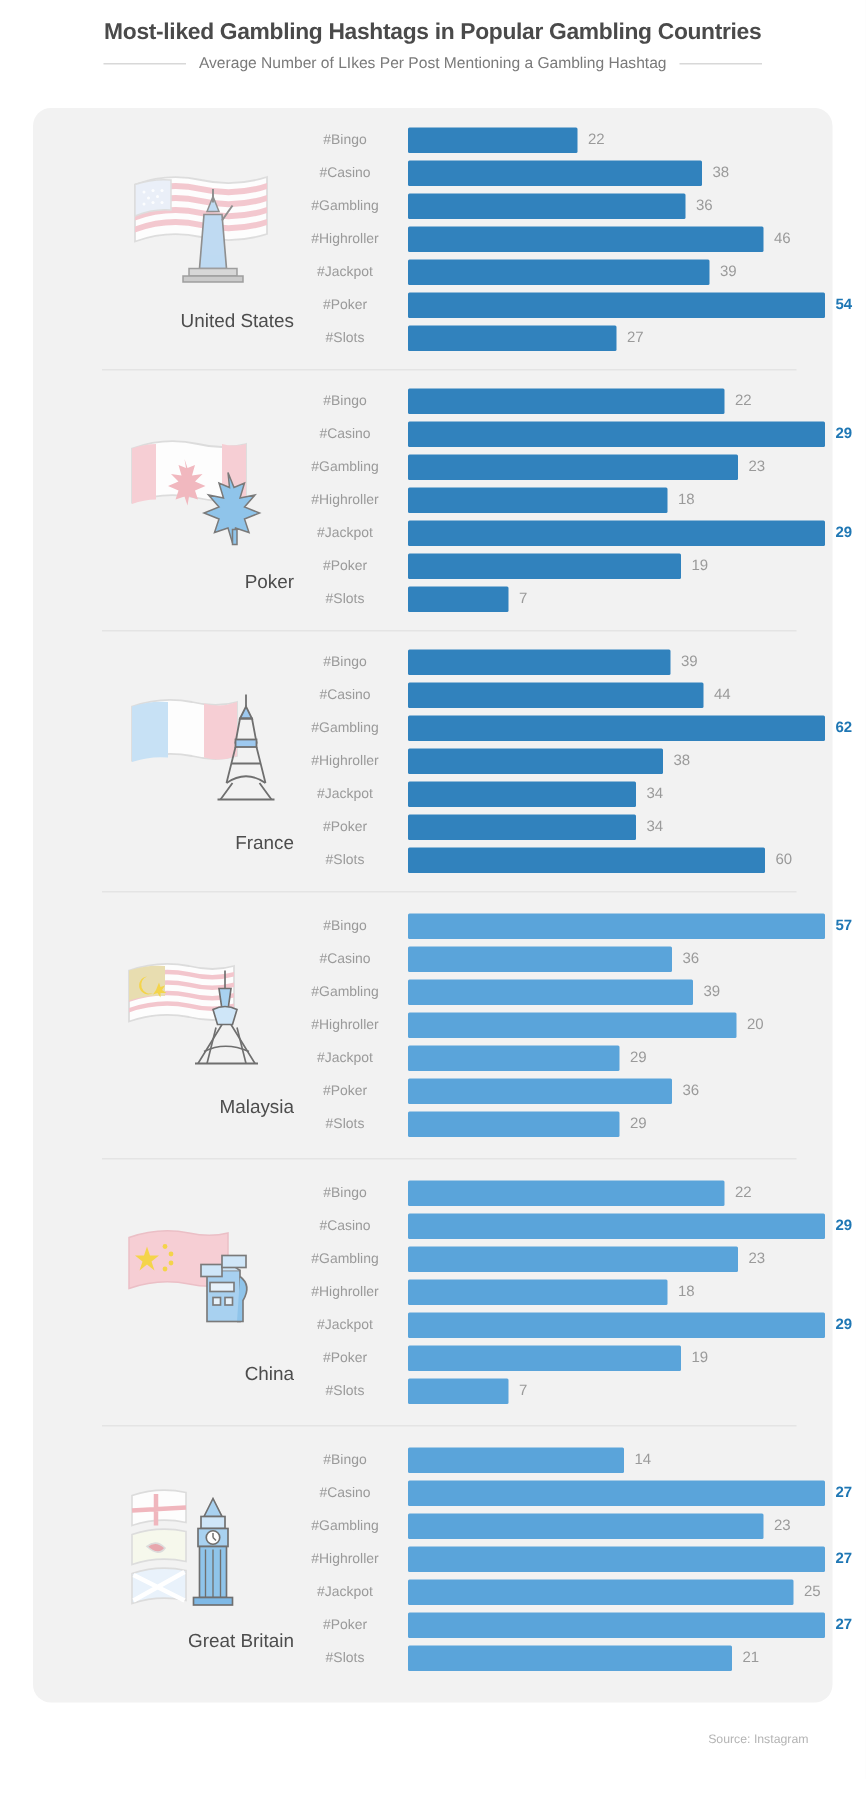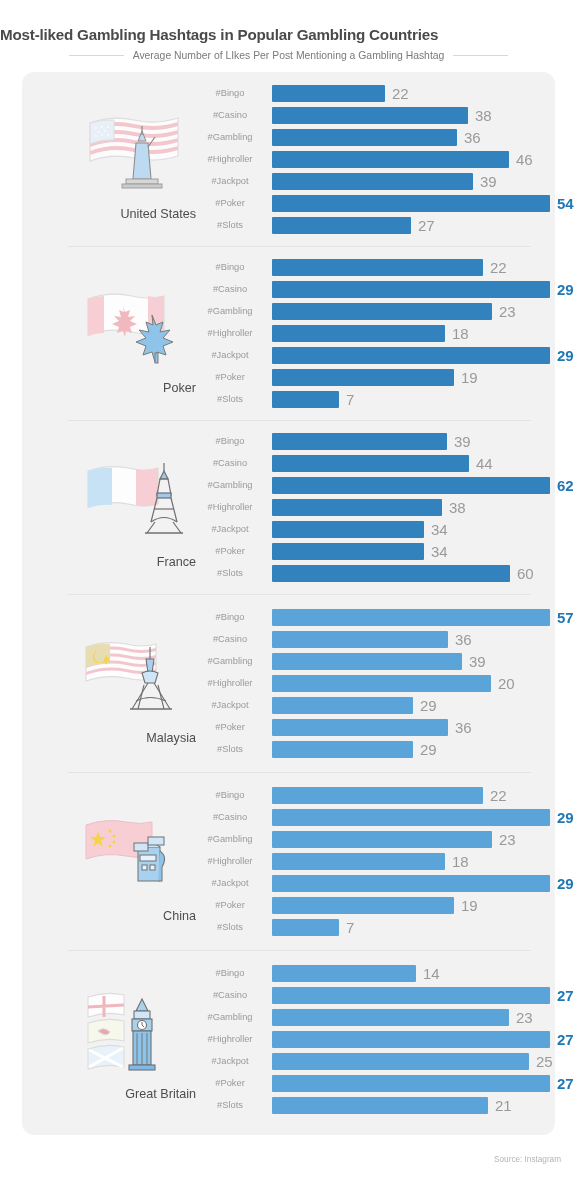--- a/index.html
+++ b/index.html
@@ -5,21 +5,21 @@
   * { box-sizing: border-box; margin: 0; padding: 0; }
   html, body {
     width: 577px; height: 1200px;
     background: #ffffff;
     font-family: "Liberation Sans", sans-serif;
     overflow: hidden;
   }
   .page { position: relative; width: 577px; height: 1200px; background:#fff; }
 
   
-  .header { padding-top: 26px; }
+  .header { padding-top: 13px; text-align: center; }
   .title {
     font-size: 15.2px; font-weight: 700; color: #4a4a4a;
     letter-spacing: -0.2px; white-space: nowrap;
   }
   .subwrap {
     display: flex; align-items: center; justify-content: center;
     gap: 9px; margin-top: 7px; padding: 0 22px;
   }
   .subrule { height: 1px; background: #d8d8d8; flex: 1 1 auto; max-width: 55px; }
   .subtitle { font-size: 10.4px; color: #7a7a7a; white-space: nowrap; }
@@ -58,27 +58,27 @@
   .row { display: flex; align-items: center; height: 22px; }
   .row-label {
     width: 76px; flex: 0 0 76px; text-align: center;
     font-size: 9.3px; color: #9a9a9a; padding-right: 8px;
     white-space: nowrap;
   }
   .bar-area { display: flex; align-items: center; flex: 1 1 auto; }
   .bar { height: 17px; border-radius: 1px; background: #3182bd; }
   .bar.light { background: #5aa4da; }
   .bar-value {
-    font-size: 15px; color: #9a9a9a; margin-left: 7px; white-space: nowrap;
+    font-size: 10px; color: #9a9a9a; margin-left: 7px; white-space: nowrap;
   }
   .bar-value.hl { color: #1f77b4; font-weight: 700; }
 
   
   .source {
-    position: absolute; right: 16px; bottom: 36px;
+    position: absolute; right: 38px; bottom: 36px;
     font-size: 8.2px; color: #b4b4b4;
   }
 </style>
 </head>
 <body>
 
 <div class="page">
 
   <div class="header">
     <div class="title">Most-liked Gambling Hashtags in Popular Gambling Countries</div>

